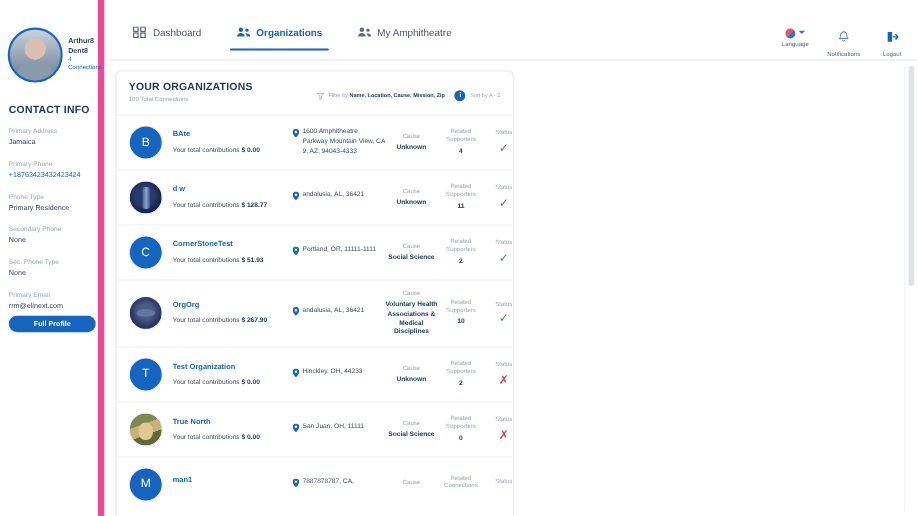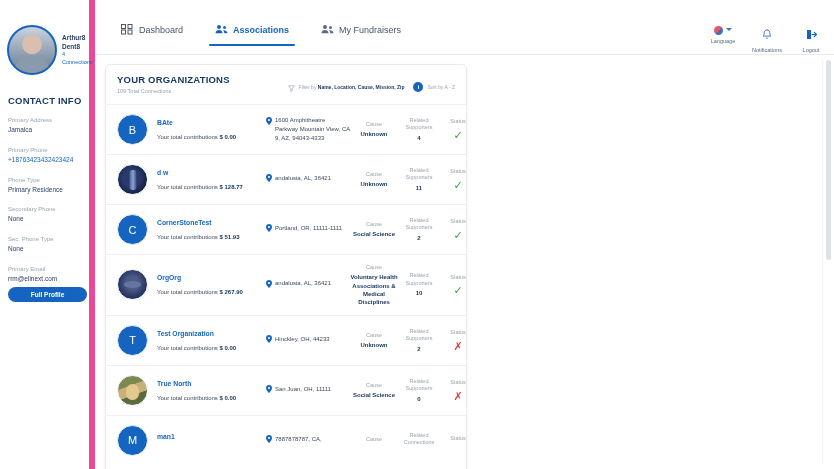--- a/index.html
+++ b/index.html
@@ -252,33 +252,33 @@
 
         <div class="nav-tab active">
           <span class="nav-icon">
             <svg width="13" height="11" viewBox="0 0 13 11">
               <circle cx="4" cy="3" r="2" fill="#1565c0"></circle>
               <circle cx="9.5" cy="3.4" r="1.5" fill="#1565c0"></circle>
               <path d="M0.5 9.2c0-2 1.6-3.2 3.5-3.2s3.5 1.2 3.5 3.2z" fill="#1565c0"></path>
               <path d="M8 6.2c1.8-0.2 4.5 0.6 4.5 3h-3.2c0-1.2-0.5-2.2-1.3-3z" fill="#1565c0"></path>
             </svg>
           </span>
-          <span>Associations</span>
+          <span>Organizations</span>
         </div>
 
         <div class="nav-tab">
           <span class="nav-icon">
             <svg width="13" height="11" viewBox="0 0 13 11">
               <circle cx="4" cy="3" r="2" fill="#5b6b80"></circle>
               <circle cx="9.5" cy="3.4" r="1.5" fill="#5b6b80"></circle>
               <path d="M0.5 9.2c0-2 1.6-3.2 3.5-3.2s3.5 1.2 3.5 3.2z" fill="#5b6b80"></path>
               <path d="M8 6.2c1.8-0.2 4.5 0.6 4.5 3h-3.2c0-1.2-0.5-2.2-1.3-3z" fill="#5b6b80"></path>
             </svg>
           </span>
-          <span>My Fundraisers</span>
+          <span>My Amphitheatre</span>
         </div>
       </div>
 
       <div class="top-actions">
         <div class="top-action">
           <div class="lang-row">
             <span class="flag-icon"></span>
             <span class="caret-down"></span>
           </div>
           <span class="top-action-label">Language</span>

